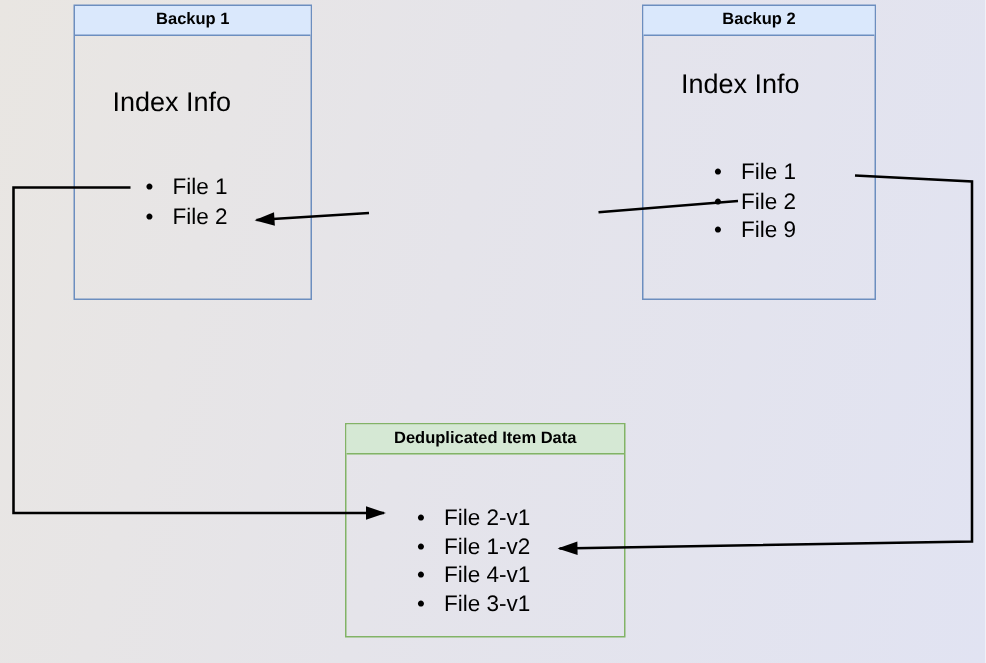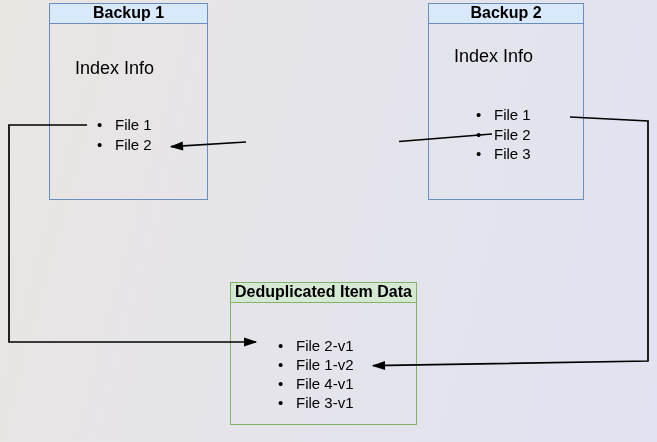--- a/index.html
+++ b/index.html
@@ -28,21 +28,21 @@
     z-index: 1;
     box-sizing: border-box;
   }
   .node.blue  { border-color: #6c8ebf; }
   .node.green { border-color: #82b366; }
   .node-header {
     height: 18.5px;
     line-height: 18.5px;
     text-align: center;
     font-weight: bold;
-    font-size: 16px;
+    font-size: 11px;
     border-bottom: 1.5px solid;
   }
   .blue  .node-header { background: #dae8fc; border-color: #6c8ebf; }
   .green .node-header { background: #d5e8d4; border-color: #82b366; }
   .heading {
     position: absolute;
     font-size: 18px;
     white-space: nowrap;
   }
   #backup1 .heading { left: 25px; top: 54px; }
@@ -115,21 +115,21 @@
       <li>File 2</li>
     </ul>
   </div>
 
   <div class="node blue" id="backup2">
     <div class="node-header">Backup 2</div>
     <div class="heading">Index Info</div>
     <ul class="file-list">
       <li>File 1</li>
       <li>File 2</li>
-      <li>File 3</li>
+      <li>File 9</li>
     </ul>
   </div>
 
   <div class="node green" id="dedup">
     <div class="node-header">Deduplicated Item Data</div>
     <ul class="file-list">
       <li>File 2-v1</li>
       <li>File 1-v2</li>
       <li>File 4-v1</li>
       <li>File 3-v1</li>

